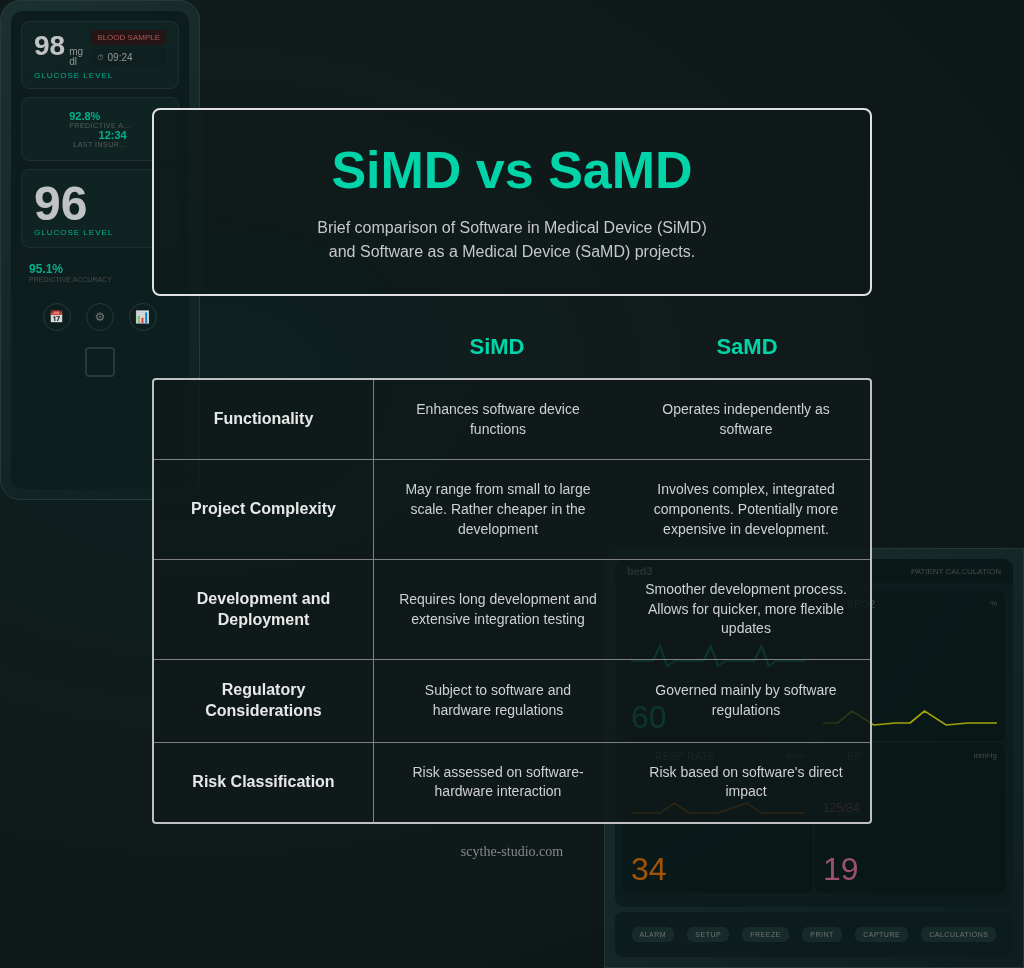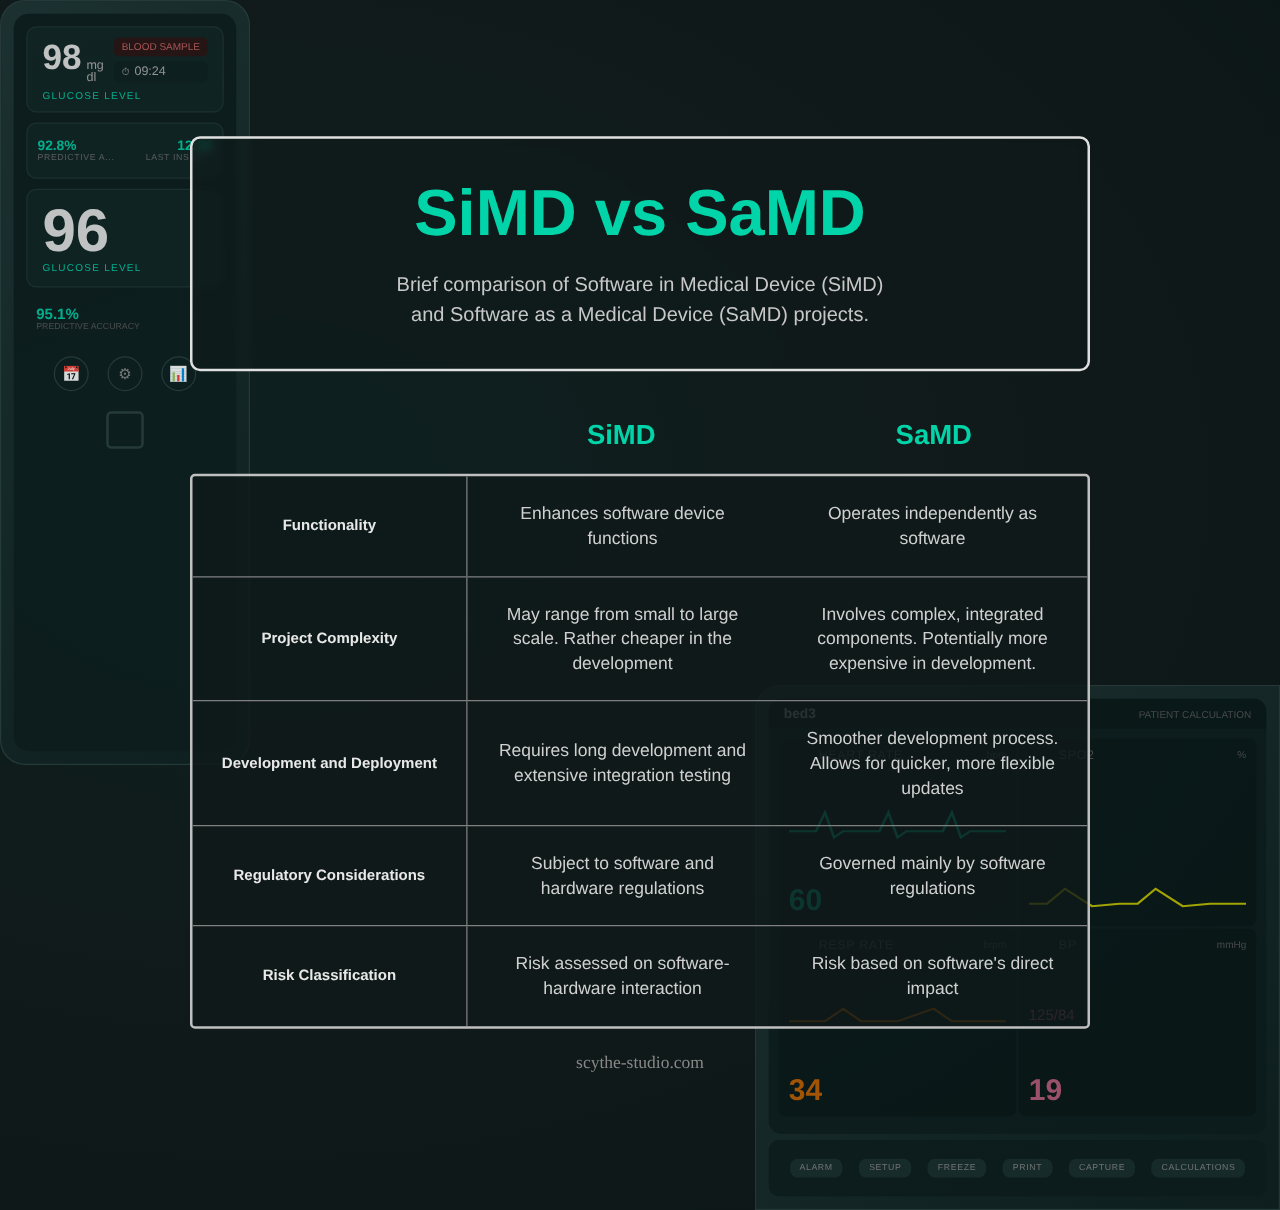--- a/index.html
+++ b/index.html
@@ -23,21 +23,21 @@
       background: radial-gradient(ellipse at 20% 40%, #0d2020 0%, #111a1a 50%, #0a1515 100%);
       z-index: 0;
     }
 
     
     .bg-device-left {
       position: absolute;
       left: 0;
       top: 0;
       width: 200px;
-      height: 612px;
+      height: 500px;
       background: linear-gradient(135deg, #1e3535 0%, #0f2020 100%);
       border-radius: 20px;
       border: 1px solid #2a4040;
       z-index: 1;
       overflow: hidden;
       opacity: 0.85;
     }
 
     .bg-device-left::before {
       content: '';
@@ -78,23 +78,24 @@
     .glucose-label {
       font-size: 8px;
       color: #00c8a0;
       text-transform: uppercase;
       letter-spacing: 1px;
       margin-top: 2px;
     }
 
     .stat-row {
       display: flex;
-      justify-content: space-between;
+      justify-content: center;
       align-items: center;
       padding: 4px 0;
+      flex-direction: column;
     }
 
     .stat-item {
       text-align: left;
     }
 
     .stat-value {
       font-size: 11px;
       color: #00c8a0;
       font-weight: bold;
@@ -240,22 +241,22 @@
 
     .vital-label {
       font-size: 10px;
       color: #555;
       text-transform: uppercase;
       letter-spacing: 0.5px;
       margin-left: 24px;
     }
 
     .vital-number {
-      font-size: 24px;
-      font-weight: bold;
+      font-size: 32px;
+      font-weight: normal;
       line-height: 1;
     }
 
     .vital-number.green { color: #00c8a0; }
     .vital-number.yellow { color: #c8c800; }
     .vital-number.orange { color: #c86400; }
     .vital-number.pink { color: #c06080; }
 
     
     .waveform-container {
@@ -353,21 +354,21 @@
       grid-template-columns: 220px 1fr 1fr;
       border-bottom: 1px solid #808080;
     }
 
     .table-row:last-child {
       border-bottom: none;
     }
 
     .row-header {
       padding: 20px 16px;
-      font-size: 12px;
+      font-size: 16px;
       font-weight: bold;
       color: #e8e8e8;
       text-align: center;
       display: flex;
       align-items: center;
       justify-content: center;
       border-right: 1px solid #808080;
       line-height: 1.3;
     }
 

